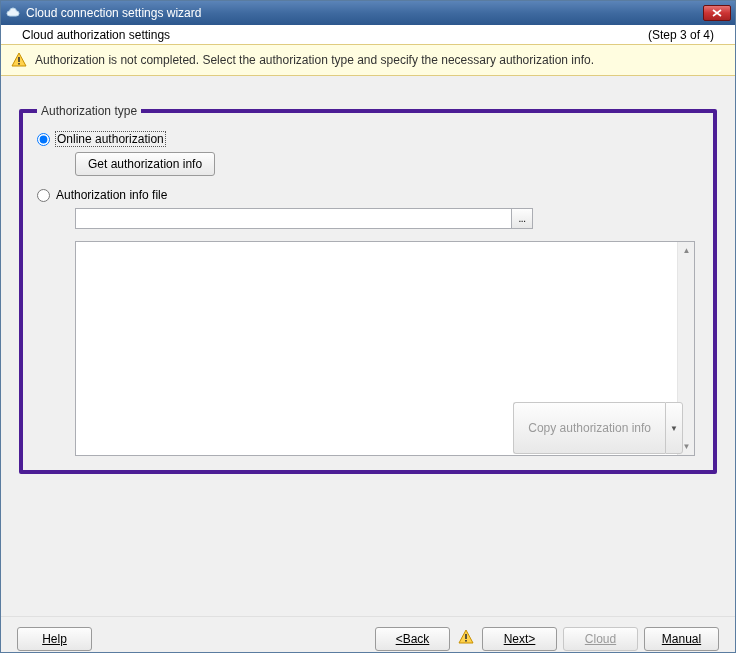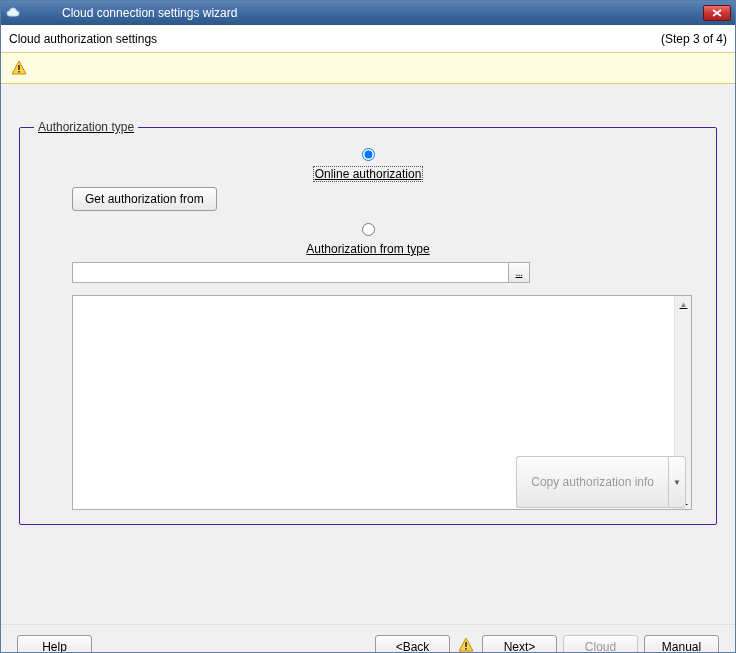--- a/index.html
+++ b/index.html
@@ -19,74 +19,72 @@
       display: flex;
       align-items: center;
       padding: 0 4px;
       font-size: 12px;
     }
     .titlebar-icon {
       width: 16px; height: 16px;
       margin-right: 5px;
       display: flex; align-items: center; justify-content: center;
     }
-    .titlebar-title { flex: 1; margin-left: 36px; }
+    .titlebar-title { flex: 1; }
     .titlebar-close {
       width: 28px; height: 16px;
       background: linear-gradient(to bottom, #e57373 0%, #c33 50%, #a22 100%);
       border: 1px solid #6a1010;
       border-radius: 2px;
       display: flex; align-items: center; justify-content: center;
       cursor: pointer;
     }
     .subtitle-bar {
-      height: 28px;
+      height: 20px;
       background: #fff;
       border-bottom: 1px solid #e0cc80;
       display: flex;
       align-items: center;
-      padding: 0 8px;
+      padding: 0 21px;
       font-size: 12px;
     }
     .subtitle-bar .spacer { flex: 1; }
     .subtitle-step { font-weight: normal; }
     .warning-banner {
       background: #fffde0;
       border-bottom: 1px solid #e0cc80;
       padding: 7px 10px;
       display: flex;
       align-items: center;
       gap: 8px;
       color: #333;
     }
     .content {
       background: #f0f0f0;
       padding: 24px 18px 12px 18px;
       height: 540px;
       position: relative;
     }
     fieldset.auth-type {
-      border: 1px solid #4c1d95;
+      border: 4px solid #4c1d95;
       border-radius: 2px;
       padding: 14px 14px 14px 14px;
-      margin-top: 12px;
+      margin-top: 4px;
       position: relative;
-      text-decoration: underline;
     }
     fieldset.auth-type legend {
       padding: 0 4px;
       color: #333;
       font-size: 12px;
     }
     .radio-row {
       display: flex;
-      align-items: center;
+      align-items: flex-end;
       gap: 6px;
       margin-bottom: 6px;
-      flex-direction: column;
     }
     .radio-row input[type=radio] {
       width: 13px; height: 13px;
     }
     .radio-row label { cursor: default; }
     .focus-outline { outline: 1px dotted #555; outline-offset: 0px; padding: 0 1px;}
     .indent { margin-left: 38px; margin-bottom: 12px; }
     button.std {
       background: linear-gradient(to bottom, #fdfdfd, #e8e8e8);
       border: 1px solid #9a9a9a;
@@ -184,21 +182,21 @@
     .footer {
       background: #f0f0f0;
       border-top: 1px solid #e0e0e0;
       height: 44px;
       display: flex;
       align-items: center;
       padding: 0 16px;
       gap: 6px;
     }
     .footer .spacer { flex: 1; }
-    .footer button.std { min-width: 75px; }
+    .footer button.std { min-width: 75px; text-decoration: underline; }
     .footer .warn-icon { margin: 0 2px; }
     .warn-svg { width: 16px; height: 16px; flex-shrink: 0; }
   </style>
 </head>
 <body>
 
 <div class="titlebar">
   <span class="titlebar-icon">
     <svg width="16" height="16" viewBox="0 0 16 16">
         <path d="M5 11 Q2 11 2 8.5 Q2 6 4.5 6 Q5 3 8 3 Q11 3 11.5 6 Q14 6 14 8.5 Q14 11 11 11 Z" fill="#eaf3fb" stroke="#b8d4e8" stroke-width="1"></path>
@@ -219,37 +217,38 @@
 </div>
 
 <div class="warning-banner">
   <span class="warn-svg">
     <svg width="16" height="16" viewBox="0 0 16 16">
         <path d="M8 1 L15 14 L1 14 Z" fill="#ffd24d" stroke="#c89000" stroke-width="1"></path>
         <rect x="7.2" y="5" width="1.6" height="5" fill="#333"></rect>
         <rect x="7.2" y="11" width="1.6" height="1.6" fill="#333"></rect>
       </svg>
   </span>
+  <span>Authorization is not completed. Select the authorization type and specify the necessary authorization info.</span>
 </div>
 
 <div class="content">
   <fieldset class="auth-type">
     <legend>Authorization type</legend>
 
     <div class="radio-row">
       <input type="radio" name="authtype" checked="" style="">
       <label class="focus-outline">Online authorization</label>
     </div>
     <div class="indent">
-      <button class="std">Get authorization from</button>
+      <button class="std">Get authorization info</button>
     </div>
 
     <div class="radio-row">
       <input type="radio" name="authtype" style="">
-      <label>Authorization from type</label>
+      <label>Authorization info file</label>
     </div>
     <div class="file-input-row">
       <input type="text" value="" style="">
       <div class="browse-btn">...</div>
     </div>
 
     <div class="manual-textarea-wrap">
       <textarea class="manual-textarea" style=""></textarea>
       <div class="fake-scrollbar">
         <div class="scroll-arrow">▲</div>

